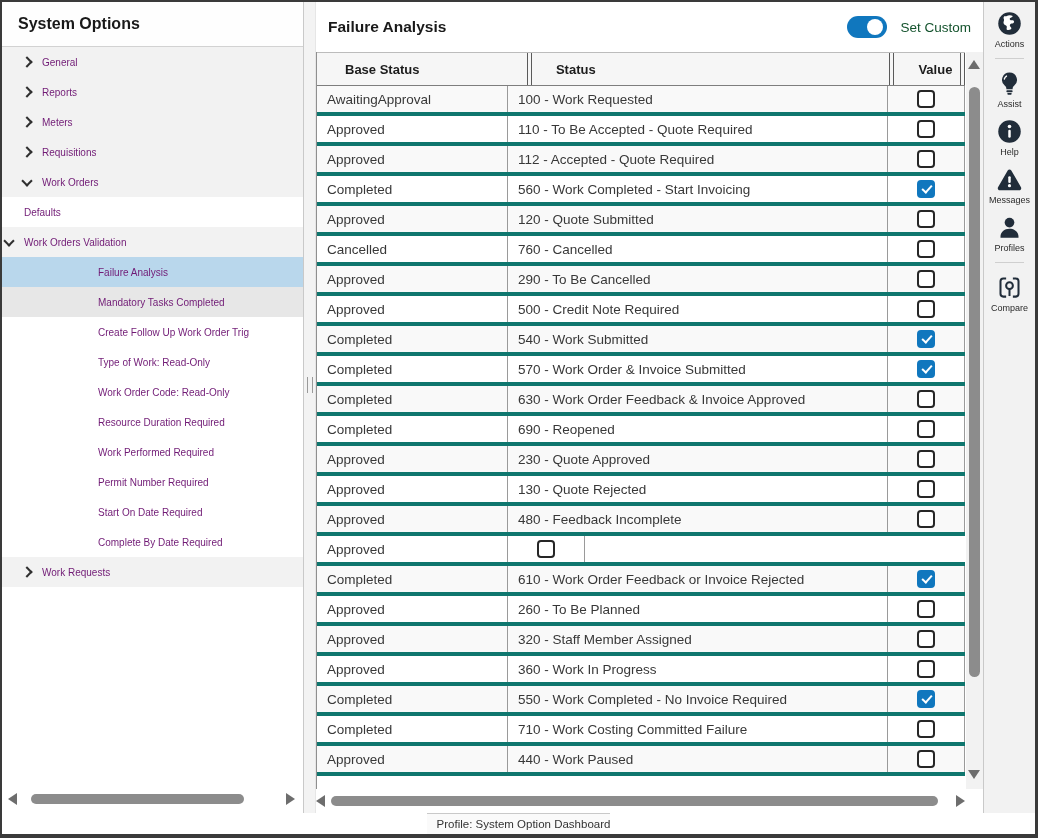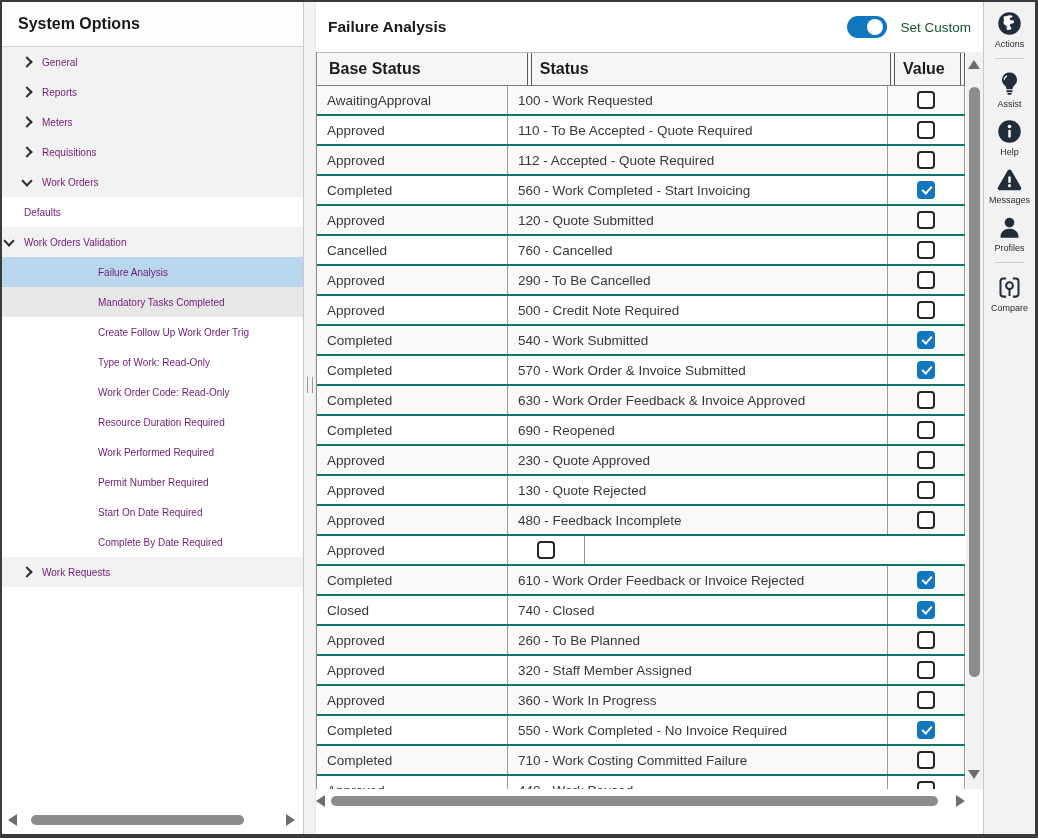--- a/index.html
+++ b/index.html
@@ -1,20 +1,20 @@
 <!DOCTYPE html>
 <html style="--accent: #1077be; --selected: #b9d7ec;"><head>
 <meta charset="utf-8">
 <style>
   * { margin:0; padding:0; box-sizing:border-box; }
   html,body { background:#fff; }
   body { font-family:"Liberation Sans", sans-serif; }
 
   .window{ width:1038px; height:838px; border:2px solid #3a3a3a; border-right-width:3px;
-           border-bottom-width:4px; background:#fff; display:flex; flex-direction:row; overflow:hidden; }
+           border-bottom-width:4px; background:#fff; display:flex; flex-direction:column; overflow:hidden;align-items:center; }
   .content{ flex:1; min-height:0; display:flex; position:relative; }
 
   
   .sidebar{ flex:0 0 302px; width:302px; background:#fff; border-right:1px solid #c9c9c9; position:relative; overflow:hidden; }
   .sb-title{ height:45px; display:flex; align-items:center; padding-left:16px; font-size:16px; font-weight:bold;
              color:#191919; border-bottom:1px solid #d2d2d2; background:#fefefe; }
   .tree{ }
   .tree-item{ height:30px; display:flex; align-items:center; overflow:hidden; cursor:default; }
   .tree-label{ font-size:10px; color:#701a75; white-space:nowrap; overflow:hidden; }
   .lv1{ padding-left:18px; } .lv2{ } .lv3{ padding-left:74px; }
@@ -48,30 +48,30 @@
   .titlebar{ height:50px; flex:0 0 50px; display:flex; align-items:center; padding:0 10px 0 12px; }
   .main-title{ font-size:15.5px; font-weight:bold; color:#191919; }
   .tb-spacer{ flex:1; }
   .toggle{ width:40px; height:22px; border-radius:11px; background:var(--accent,#1077be); position:relative; cursor:pointer; }
   .knob{ position:absolute; top:3px; left:20px; width:16px; height:16px; border-radius:50%; background:#fff; }
   .toggle-label{ font-size:13.5px; color:#14532d; margin-left:13px; margin-right:2px; white-space:nowrap; }
 
   .table-zone{ display:flex; flex:0 0 737px; height:737px; }
   .tcol{ width:649px; flex:0 0 649px; border-left:1px solid #8f8f8f; }
   .thead{ display:flex; height:34px; background:#f6f6f6; border-top:1px solid #bcbcbc; border-bottom:1px solid #7e7e7e; }
-  .th{ display:flex; align-items:center; padding-left:12px; font-size:16px; font-weight:bold; color:#1c1c1c;
+  .th{ display:flex; align-items:center; padding-left:28px; font-size:13px; font-weight:bold; color:#1c1c1c;
        position:relative; white-space:nowrap; }
   .th-base{ width:190px; } .th-status{ width:380px;margin-left:28px; } .th-value{ width:78px; }
   .th-status, .th-value{ border-left:1px solid #5a5a5a; }
   .th-status::before, .th-value::before{ content:""; position:absolute; left:3px; top:0; bottom:0; width:1px; background:#5a5a5a; }
   .th-value{ border-right:1px solid #5a5a5a; }
   .th-value::after{ content:""; position:absolute; right:3px; top:0; bottom:0; width:1px; background:#5a5a5a; }
 
   .tbody{ height:703px; overflow:hidden; }
-  .tr{ display:flex; height:30px; border-bottom:2px solid #0f766e; background:#fff; }
+  .tr{ display:flex; height:30px; border-bottom:4px solid #0f766e; background:#fff; }
   .tr:nth-child(odd){ background:#f9f9f9; }
   .td{ display:flex; align-items:center; padding-left:10px; font-size:13.5px; color:#383838; white-space:nowrap; overflow:hidden; }
   .td-base{ width:190px; } .td-status{ width:380px; border-left:1px solid #9a9a9a; }
   .td-value{ width:78px; border-left:1px solid #9a9a9a; border-right:1px solid #9a9a9a; justify-content:center; padding-left:0; }
   .cb{ width:18px; height:18px; border:2px solid #262626; border-radius:4px; background:#fff; position:relative; cursor:pointer; }
   .cb.checked{ background:var(--accent,#1077be); border-color:var(--accent,#1077be); }
   .cb.checked::after{ content:""; position:absolute; left:4.5px; top:1px; width:4px; height:8px;
         border-right:2px solid #fff; border-bottom:2px solid #fff; transform:rotate(42deg); }
 
   .vscroll{ width:17px; flex:0 0 17px; margin-left:1px; background:#f2f2f2; position:relative; height:737px; }
@@ -317,27 +317,20 @@
     </div>
   </div>
               <div class="tr">
     <div class="td td-base">Completed</div>
     <div class="td td-status">610 - Work Order Feedback or Invoice Rejected</div>
     <div class="td td-value">
       <span class="cb checked"></span>
     </div>
   </div>
               <div class="tr">
-    <div class="td td-base">Closed</div>
-    <div class="td td-status">740 - Closed</div>
-    <div class="td td-value">
-      <span class="cb checked"></span>
-    </div>
-  </div>
-              <div class="tr">
     <div class="td td-base">Approved</div>
     <div class="td td-status">260 - To Be Planned</div>
     <div class="td td-value">
       <span class="cb"></span>
     </div>
   </div>
               <div class="tr">
     <div class="td td-base">Approved</div>
     <div class="td td-status">320 - Staff Member Assigned</div>
     <div class="td td-value">

